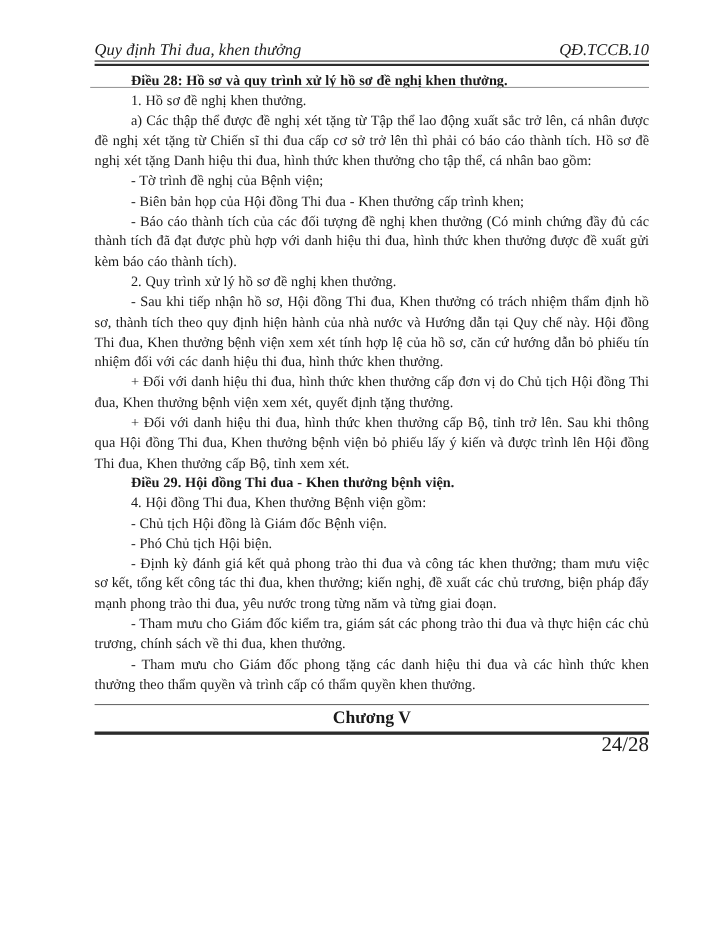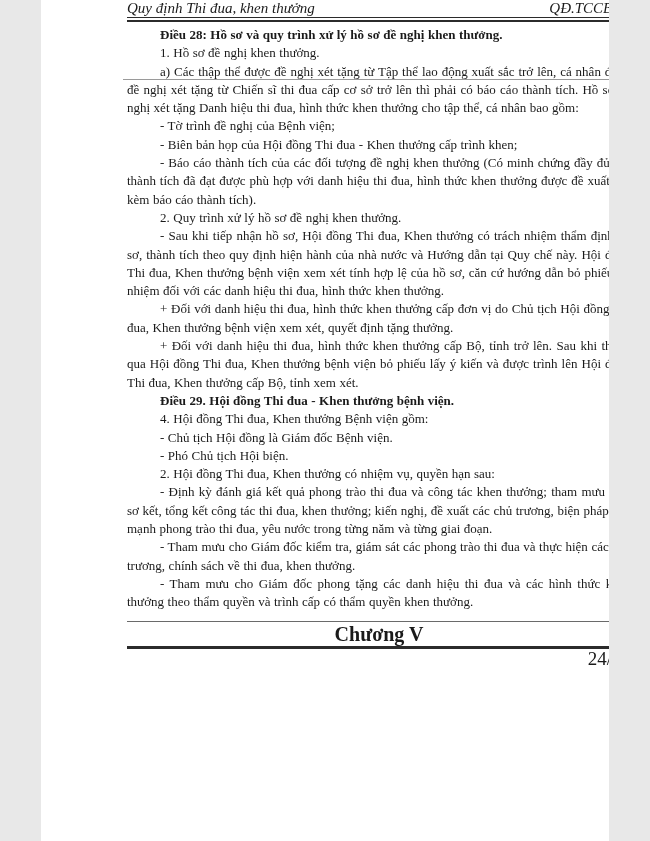--- a/index.html
+++ b/index.html
@@ -1,23 +1,24 @@
 <!DOCTYPE html>
 <html lang="vi"><head>
 <meta charset="utf-8">
 <style>
   html,body { margin:0; padding:0; background:#e8e8e8; }
   .page {
     position:relative;
-    width:568px; height:841px;
+    width:650px; height:841px;
     margin:0 auto;
     background:#ffffff;
     font-family:"Liberation Serif", serif;
     color:#1a1a1a;
     box-sizing:border-box;
+    padding-top:38px;
     overflow:hidden;
   }
   .content { margin-left:86px; width:504px; }
 
   
   .runhead {
     display:flex; justify-content:space-between; align-items:flex-end;
     font-style:italic; font-size:15px; line-height:16px;
     border-bottom:1px solid #2b2b2b; padding-bottom:1px;
   }
@@ -35,21 +36,21 @@
     margin:0; font-size:13px; line-height:18.3px;
     text-align:justify; text-indent:33px;
     word-spacing:0.02em;
   }
   .para.bold { font-weight:bold; }
 
   
   .chapter-rule-top { margin-top:9px; height:1px; background:#6a6a6a; }
   .chapter-heading {
     margin:2px 0 1px 0; text-align:center; font-weight:bold;
-    font-size:20px; line-height:20px; text-indent:0;
+    font-size:16px; line-height:20px; text-indent:0;
   }
   .footer-rule { height:3px; background:#2b2b2b; margin-top:2px; }
   .page-number {
     text-align:right; font-size:19px; line-height:16px; margin-top:2px;
   }
 </style>
 </head>
 <body>
 
 <div class="page">
@@ -72,21 +73,20 @@
     <p class="para">- Biên bản họp của Hội đồng Thi đua - Khen thưởng cấp trình khen;</p>
     <p class="para">- Báo cáo thành tích của các đối tượng đề nghị khen thưởng (Có minh chứng đầy đủ các thành tích đã đạt được phù hợp với danh hiệu thi đua, hình thức khen thưởng được đề xuất gửi kèm báo cáo thành tích).</p>
     <p class="para">2. Quy trình xử lý hồ sơ đề nghị khen thưởng.</p>
     <p class="para">- Sau khi tiếp nhận hồ sơ, Hội đồng Thi đua, Khen thưởng có trách nhiệm thẩm định hồ sơ, thành tích theo quy định hiện hành của nhà nước và Hướng dẫn tại Quy chế này. Hội đồng Thi đua, Khen thưởng bệnh viện xem xét tính hợp lệ của hồ sơ, căn cứ hướng dẫn bỏ phiếu tín nhiệm đối với các danh hiệu thi đua, hình thức khen thưởng.</p>
     <p class="para">+ Đối với danh hiệu thi đua, hình thức khen thưởng cấp đơn vị do Chủ tịch Hội đồng Thi đua, Khen thưởng bệnh viện xem xét, quyết định tặng thưởng.</p>
     <p class="para">+ Đối với danh hiệu thi đua, hình thức khen thưởng cấp Bộ, tỉnh trở lên. Sau khi thông qua Hội đồng Thi đua, Khen thưởng bệnh viện bỏ phiếu lấy ý kiến và được trình lên Hội đồng Thi đua, Khen thưởng cấp Bộ, tỉnh xem xét.</p>
     <p class="para bold">Điều 29. Hội đồng Thi đua - Khen thưởng bệnh viện.</p>
     <p class="para">4. Hội đồng Thi đua, Khen thưởng Bệnh viện gồm:</p>
     <p class="para">- Chủ tịch Hội đồng là Giám đốc Bệnh viện.</p>
     <p class="para">- Phó Chủ tịch Hội biện.</p>
-    <p class="para">2. Hội đồng Thi đua, Khen thưởng có nhiệm vụ, quyền hạn sau:</p>
     <p class="para">- Định kỳ đánh giá kết quả phong trào thi đua và công tác khen thưởng; tham mưu việc sơ kết, tổng kết công tác  thi đua, khen thưởng; kiến nghị, đề xuất các chủ trương, biện pháp đẩy mạnh phong trào thi đua, yêu nước trong từng năm và từng giai đoạn.</p>
     <p class="para">- Tham mưu cho Giám đốc kiểm tra, giám sát các phong trào thi đua và thực hiện các chủ trương, chính sách về thi đua, khen thưởng.</p>
     <p class="para">- Tham mưu cho Giám đốc phong tặng các danh hiệu thi đua và các hình thức khen thưởng theo  thẩm quyền và trình cấp có thẩm quyền khen thưởng.</p>
   </div>
 
   <div class="content">
     <div class="chapter-rule-top"></div>
     <p class="chapter-heading">Chương V</p>
     <div class="footer-rule"></div>
     <div class="page-number">24/28</div>

